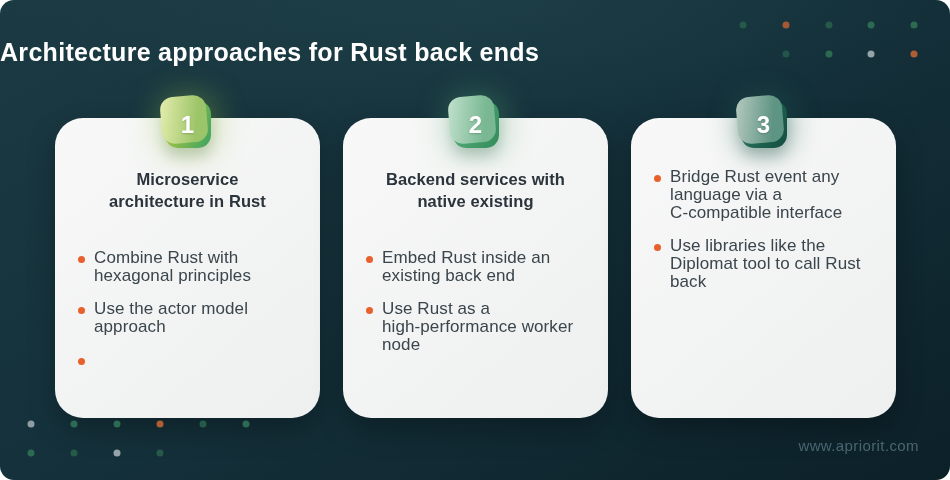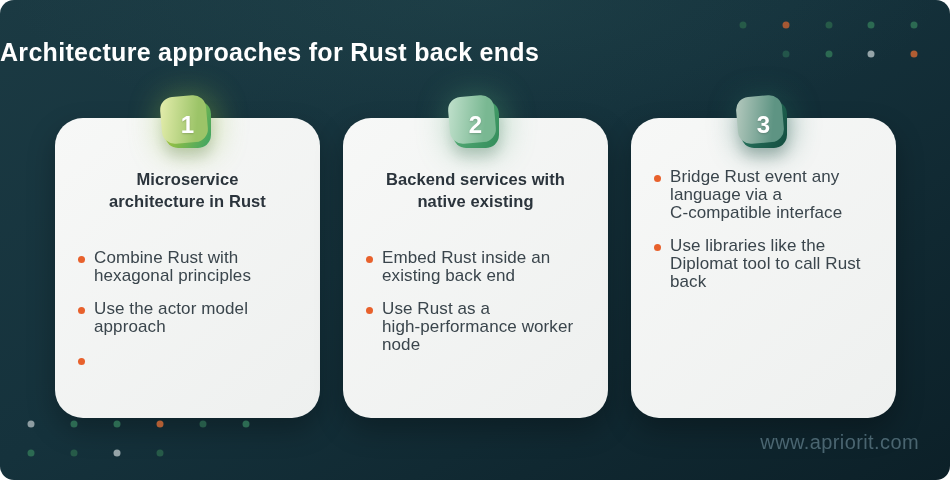--- a/index.html
+++ b/index.html
@@ -122,21 +122,21 @@
     font-size: 17px;
     line-height: 18px;
     letter-spacing: 0.1px;
     white-space: pre-line;
   }
   .footer-url {
     position: absolute;
     right: 31px;
     bottom: 26px;
     color: #4a6570;
-    font-size: 20px;
+    font-size: 15px;
     letter-spacing: 0.4px;
   }
   .ddot {
     position: absolute;
     width: 7px;
     height: 7px;
     border-radius: 50%;
     transform: translate(-50%, -50%);
   }
 </style>

